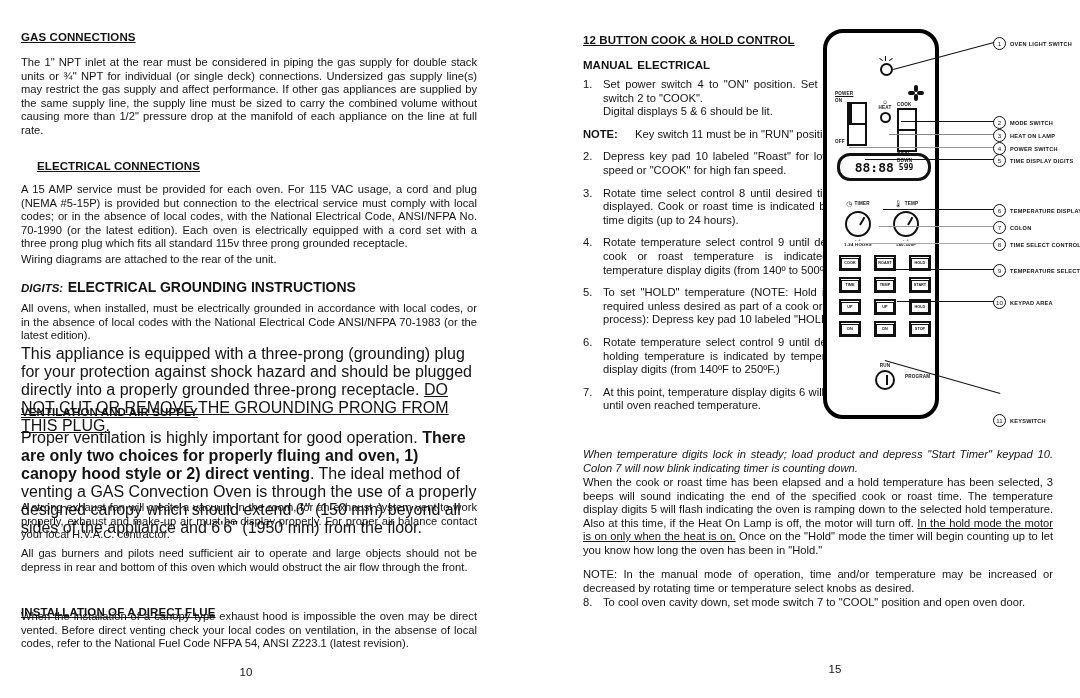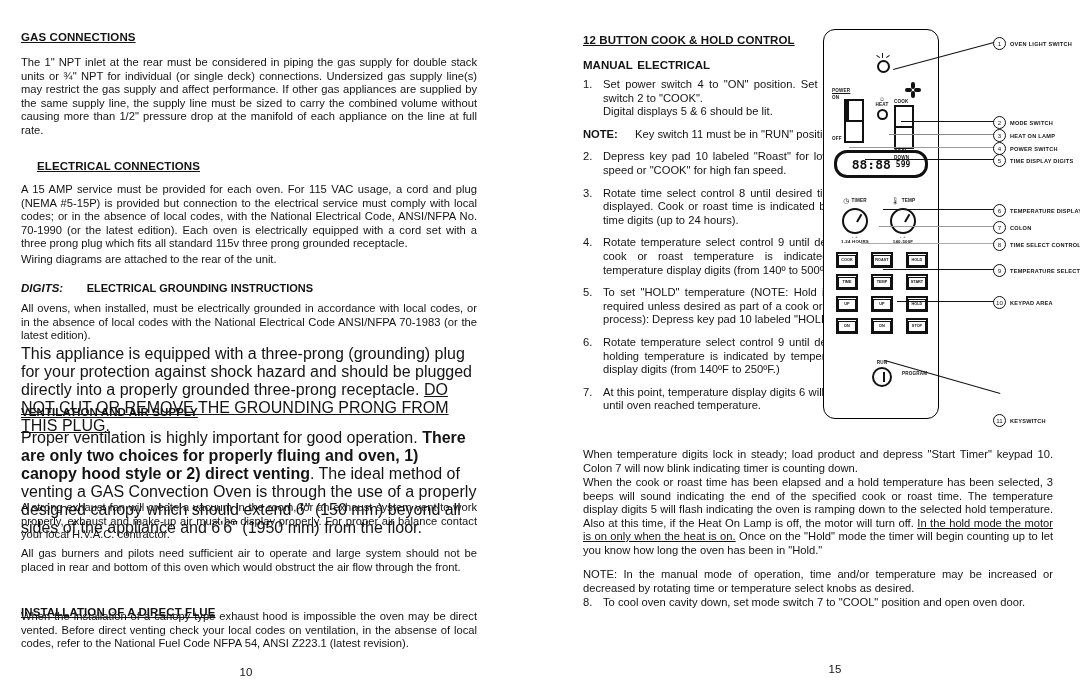--- a/index.html
+++ b/index.html
@@ -41,21 +41,21 @@
   .li-num{width:20px;flex:none;font-size:11.2px;line-height:13.6px;}
   .li-txt{flex:1;font-size:11.2px;line-height:13.6px;text-align:justify;}
   .li-note .li-num{width:52px;font-weight:bold;}
 
   .wide{position:absolute;left:0;width:470px;font-size:11.2px;line-height:13.6px;text-align:justify;}
 
   
   .diagram{position:absolute;left:240px;top:4px;width:240px;height:400px;}
   .panel{
     position:absolute;left:0;top:25px;width:116px;height:390px;
-    border:1px solid #000000;border-radius:12px;background:#fff;
+    border:4px solid #000000;border-radius:20px;background:#fff;
     box-sizing:border-box;
   }
   .panel-inner{position:absolute;left:0;top:0;right:0;bottom:0;}
 
   .lightbulb{position:absolute;left:52px;top:27px;width:16px;height:16px;}
   .lightbulb .bulbring{
     width:13px;height:13px;border:2px solid #111;border-radius:50%;
     box-sizing:border-box;position:absolute;left:1px;top:3px;
   }
   .ray{position:absolute;background:#111;}
@@ -132,33 +132,33 @@
 
     <h3 class="sec" style="position:absolute;top:31px;left:3px;">GAS CONNECTIONS</h3>
     <p class="body" style="position:absolute;top:56px;left:3px;width:456px;">The 1" NPT inlet at the rear must be considered in piping the gas supply for double stack units or ¾" NPT for individual (or single deck) connections.  Undersized gas supply line(s) may restrict the gas supply and affect performance.  If other gas appliances are supplied by the same supply line, the supply line must be sized to carry the combined volume without causing more than 1/2" pressure drop at the manifold of each appliance on the line at full rate.</p>
 
     <h3 class="sec" style="position:absolute;top:160px;left:3px;margin-left:16px;">ELECTRICAL CONNECTIONS</h3>
     <p class="body" style="position:absolute;top:183px;left:3px;width:456px;">A 15 AMP service must be provided for each oven.  For 115 VAC usage, a cord and plug (NEMA #5-15P) is provided but connection to the electrical service must comply with local codes; or in the absence of local codes, with the National Electrical Code, ANSI/NFPA No. 70-1990 (or the latest edition).  Each oven is electrically equipped with a cord set with a three prong plug which fits all standard 115v three prong grounded receptacle.</p>
     <p class="body" style="position:absolute;top:253px;left:3px;width:456px;">Wiring diagrams are attached to the rear of the unit.</p>
 
     <div style="position:absolute;top:278px;left:3px;width:456px;">
       <span class="i b" style="font-size:11.5px;">DIGITS:</span>
-      <span class="b" style="font-size:11px;margin-left:19px;">ELECTRICAL GROUNDING INSTRUCTIONS</span>
+      <span class="b" style="font-size:14px;">ELECTRICAL GROUNDING INSTRUCTIONS</span>
     </div>
     <p class="body" style="position:absolute;top:302px;left:3px;width:456px;">All ovens, when installed, must be electrically grounded in accordance with local codes, or in the absence of local codes with the National Electrical Code ANSI/NFPA 70-1983 (or the latest edition).</p>
     <div class="body" style="position:absolute;top:345px;left:3px;width:456px;">
       <span>This appliance is equipped with a three-prong (grounding) plug for your protection against shock hazard and should be plugged directly into a properly grounded three-prong receptacle. </span><span class="u">DO NOT CUT OR REMOVE THE GROUNDING PRONG FROM THIS PLUG.</span>
     </div>
 
     <h3 class="sec" style="position:absolute;top:406px;left:3px;">VENTILATION AND AIR SUPPLY</h3>
     <div class="body" style="position:absolute;top:429px;left:3px;width:456px;">
       <span>Proper ventilation is highly important for good operation.  </span><span class="bu">There are only two choices for properly fluing and oven, 1) canopy hood style or 2) direct venting</span><span>.  The ideal method of venting a GAS Convection Oven is through the use of a properly designed canopy which should extend 6" (150 mm) beyond all sides of the appliance and 6'6" (1950 mm) from the floor.</span>
     </div>
     <p class="body" style="position:absolute;top:501px;left:3px;width:456px;">A strong exhaust fan will create a vacuum in the room, for an exhaust system vent to work properly, exhaust and make-up air must be display properly.   For proper air balance contact your local H.V.A.C. contractor.</p>
-    <p class="body" style="position:absolute;top:547px;left:3px;width:456px;">All gas burners and pilots need sufficient air to operate and large system should not be placed in rear and bottom of this oven which would obstruct the air flow through the front.</p>
+    <p class="body" style="position:absolute;top:547px;left:3px;width:456px;">All gas burners and pilots need sufficient air to operate and large objects should not be depress in rear and bottom of this oven which would obstruct the air flow through the front.</p>
 
     <h3 class="sec" style="position:absolute;top:606px;left:3px;">INSTALLATION OF A DIRECT FLUE</h3>
     <p class="body" style="position:absolute;top:610px;left:3px;width:456px;">When the installation of a canopy type exhaust hood is impossible the oven may be direct vented.   Before direct venting check your local codes on ventilation, in the absense of local codes, refer to the National Fuel Code NFPA 54, ANSI Z223.1 (latest revision).</p>
 
     <div class="pgnum" style="top:666px;left:198px;">10</div>
   </div>
 
   <div class="col col-right">
 
     <h3 class="sec" style="position:absolute;top:34px;left:0;">12 BUTTON COOK &amp; HOLD CONTROL</h3>
@@ -196,21 +196,21 @@
       <div class="li">
         <div class="li-num">6.</div>
         <div class="li-txt">Rotate temperature select control 9 until desired holding temperature is indicated by temperature display digits (from 140ºF to 250ºF.)</div>
       </div>
       <div class="li">
         <div class="li-num">7.</div>
         <div class="li-txt">At this point, temperature display digits 6 will flash until oven reached temperature.</div>
       </div>
     </div>
 
-    <p class="wide" style="top:437px;">When temperature digits lock in steady; load product and depress "Start Timer" keypad 10.  Colon 7 will now blink indicating timer is counting down.</p>
+    <p class="wide" style="top:437px;font-style:italic;">When temperature digits lock in steady; load product and depress "Start Timer" keypad 10.  Colon 7 will now blink indicating timer is counting down.</p>
     <div class="wide" style="top:476px;">
       <span>When the cook or roast time has been elapsed and a hold temperature has been selected, 3 beeps will sound indicating the end of the specified cook or roast time.  The temperature display digits 5 will flash indicating the oven is ramping down to the selected hold temperature.  Also at this time, if the Heat On Lamp is off, the motor will turn off.  </span><span class="u">In the hold mode the motor is on only when the heat is on.</span><span>  Once on the "Hold" mode the timer will begin counting up to let you know how long the oven has been in "Hold."</span>
     </div>
     <p class="wide" style="top:557px;">NOTE:  In the manual mode of operation, time and/or temperature may be increased or decreased by rotating time or temperature select knobs as desired.</p>
 
     <div class="li" style="position:absolute;top:596px;left:0;width:470px;">
       <div class="li-num">8.</div>
       <div class="li-txt" style="text-align:left;">To cool oven cavity down, set mode switch 7 to "COOL" position and open oven door.</div>
     </div>
 

